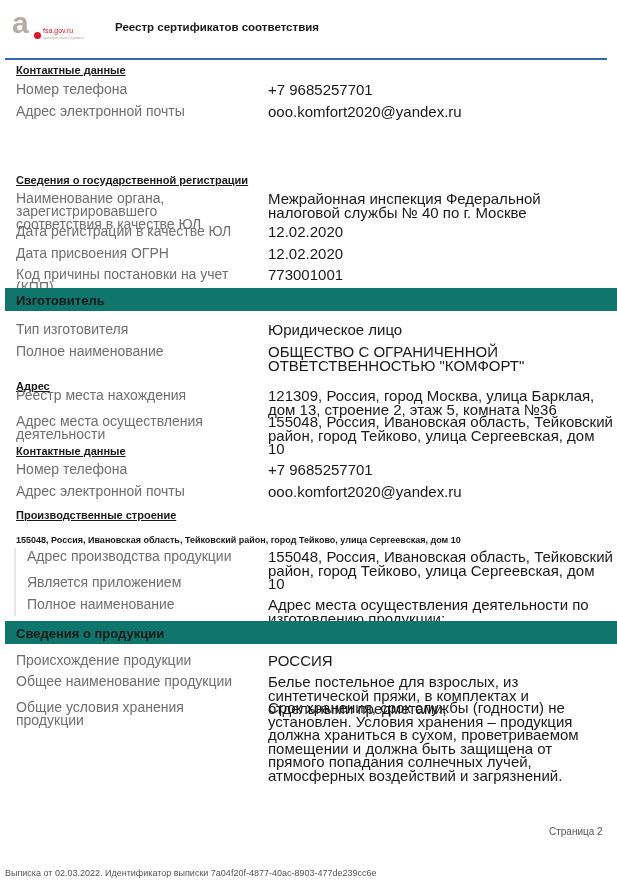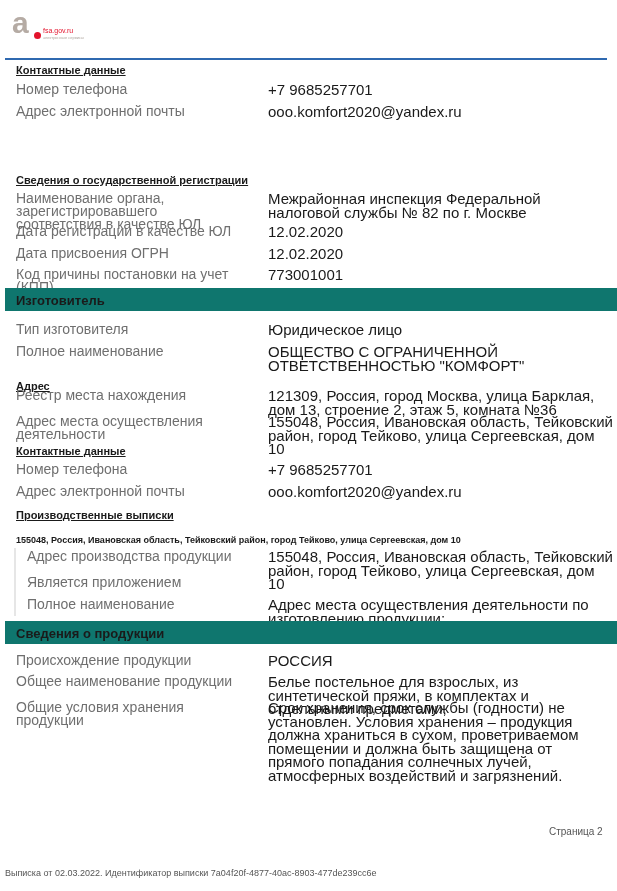--- a/index.html
+++ b/index.html
@@ -29,37 +29,38 @@
 </head>
 <body>
 
 <div class="header">
   <div class="logo">
     <span class="logo-a">a</span>
     <span class="logo-dot"></span>
     <span class="logo-text">fsa.gov.ru</span>
     <span class="logo-sub">электронные сервисы</span>
   </div>
+  <div class="title">Реестр сертификатов соответствия</div>
   <div class="header-rule"></div>
 </div>
 
 <div class="sec-title" style="top:64px">Контактные данные</div>
 <div class="row" style="top:83px">
   <div class="lbl">Номер телефона</div>
   <div class="val">+7 9685257701</div>
 </div>
 <div class="row" style="top:105px">
   <div class="lbl">Адрес электронной почты</div>
   <div class="val">ooo.komfort2020@yandex.ru</div>
 </div>
 
 <div class="sec-title" style="top:174px">Сведения о государственной регистрации</div>
 <div class="row" style="top:192px">
   <div class="lbl" style="width:225px">Наименование органа, зарегистрировавшего соответствия в качестве ЮЛ</div>
-  <div class="val" style="width:335px">Межрайонная инспекция Федеральной налоговой службы № 82 по г. Москве</div>
+  <div class="val" style="width:335px">Межрайонная инспекция Федеральной налоговой службы № 40 по г. Москве</div>
 </div>
 <div class="row" style="top:225px">
   <div class="lbl">Дата регистрации в качестве ЮЛ</div>
   <div class="val">12.02.2020</div>
 </div>
 <div class="row" style="top:247px">
   <div class="lbl">Дата присвоения ОГРН</div>
   <div class="val">12.02.2020</div>
 </div>
 <div class="row" style="top:268px">
@@ -92,21 +93,21 @@
 <div class="sec-title" style="top:445px">Контактные данные</div>
 <div class="row" style="top:463px">
   <div class="lbl">Номер телефона</div>
   <div class="val">+7 9685257701</div>
 </div>
 <div class="row" style="top:485px">
   <div class="lbl">Адрес электронной почты</div>
   <div class="val">ooo.komfort2020@yandex.ru</div>
 </div>
 
-<div class="sec-title" style="top:509px">Производственные выписки</div>
+<div class="sec-title" style="top:509px">Производственные строение</div>
 <div class="site-addr">155048, Россия, Ивановская область, Тейковский район, город Тейково, улица Сергеевская, дом 10</div>
 <div class="site-bar"></div>
 <div class="row" style="top:550px">
   <div class="lbl site-lbl">Адрес производства продукции</div>
   <div class="val" style="width:345px">155048, Россия, Ивановская область, Тейковский район, город Тейково, улица Сергеевская, дом 10</div>
 </div>
 <div class="row" style="top:576px">
   <div class="lbl site-lbl">Является приложением</div>
 </div>
 <div class="row" style="top:598px">

